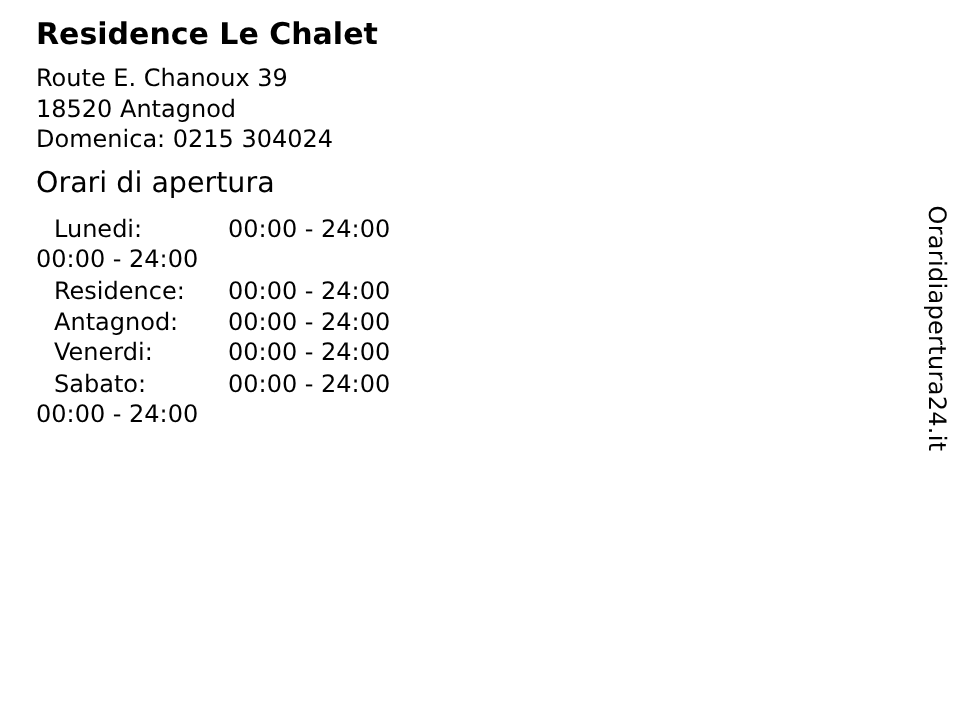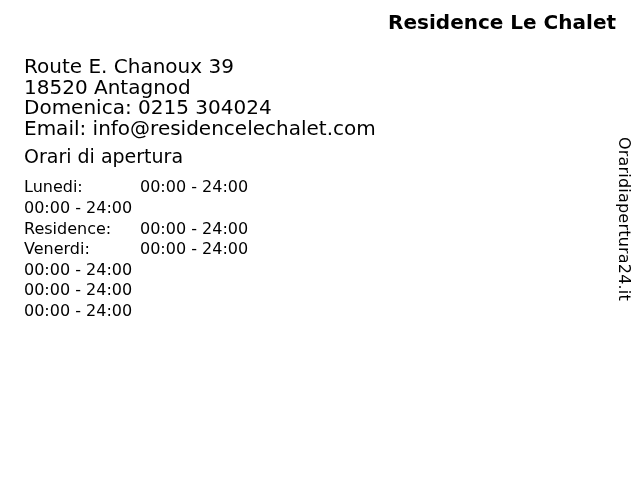--- a/index.html
+++ b/index.html
@@ -16,44 +16,44 @@
     overflow: hidden;
   }
   .page {
     padding: 10px 24px 0 24px;
   }
   .title {
     font-size: 20px;
     line-height: 24px;
     font-weight: bold;
     margin: 0;
-    text-align: right;
   }
   .contact {
-    margin-top: 22px;
-    font-size: 20px;
+    margin-top: 8px;
+    font-size: 16px;
     line-height: 20.6px;
   }
   .contact .line {
     white-space: nowrap;
   }
   .hours-heading {
     font-size: 19px;
     line-height: 21px;
     font-weight: normal;
     margin: 8px 0 10px 0;
   }
   .hours .row {
     display: flex;
     font-size: 16px;
     line-height: 20.6px;
   }
   .hours .day {
     width: 116px;
     flex: 0 0 116px;
+    margin-left: 12px;
   }
   .watermark {
     position: absolute;
     top: 137px;
     right: 6px;
     writing-mode: vertical-rl;
     font-size: 16px;
     letter-spacing: 0.2px;
     color: #000000;
   }
@@ -62,45 +62,46 @@
 <body>
 
 <div class="page">
 
   <h1 class="title">Residence Le Chalet</h1>
 
   <div class="contact">
     <div class="line">Route E. Chanoux 39</div>
     <div class="line">18520 Antagnod</div>
     <div class="line"><span>Domenica: </span><span>0215 304024</span></div>
-    <div class="line"><span>Email: </span><span>info@residencelechalet.com</span></div>
   </div>
 
   <h2 class="hours-heading">Orari di apertura</h2>
 
   <div class="hours">
     <div class="row">
       <span class="day">Lunedi:</span>
       <span class="time">00:00 - 24:00</span>
     </div>
     <div class="row">
       <span class="time">00:00 - 24:00</span>
     </div>
     <div class="row">
       <span class="day">Residence:</span>
       <span class="time">00:00 - 24:00</span>
     </div>
     <div class="row">
+      <span class="day">Antagnod:</span>
+      <span class="time">00:00 - 24:00</span>
+    </div>
+    <div class="row">
       <span class="day">Venerdi:</span>
       <span class="time">00:00 - 24:00</span>
     </div>
     <div class="row">
-      <span class="time">00:00 - 24:00</span>
-    </div>
-    <div class="row">
+      <span class="day">Sabato:</span>
       <span class="time">00:00 - 24:00</span>
     </div>
     <div class="row">
       <span class="time">00:00 - 24:00</span>
     </div>
   </div>
 
 </div>
 
 <div class="watermark">Oraridiapertura24.it</div>

